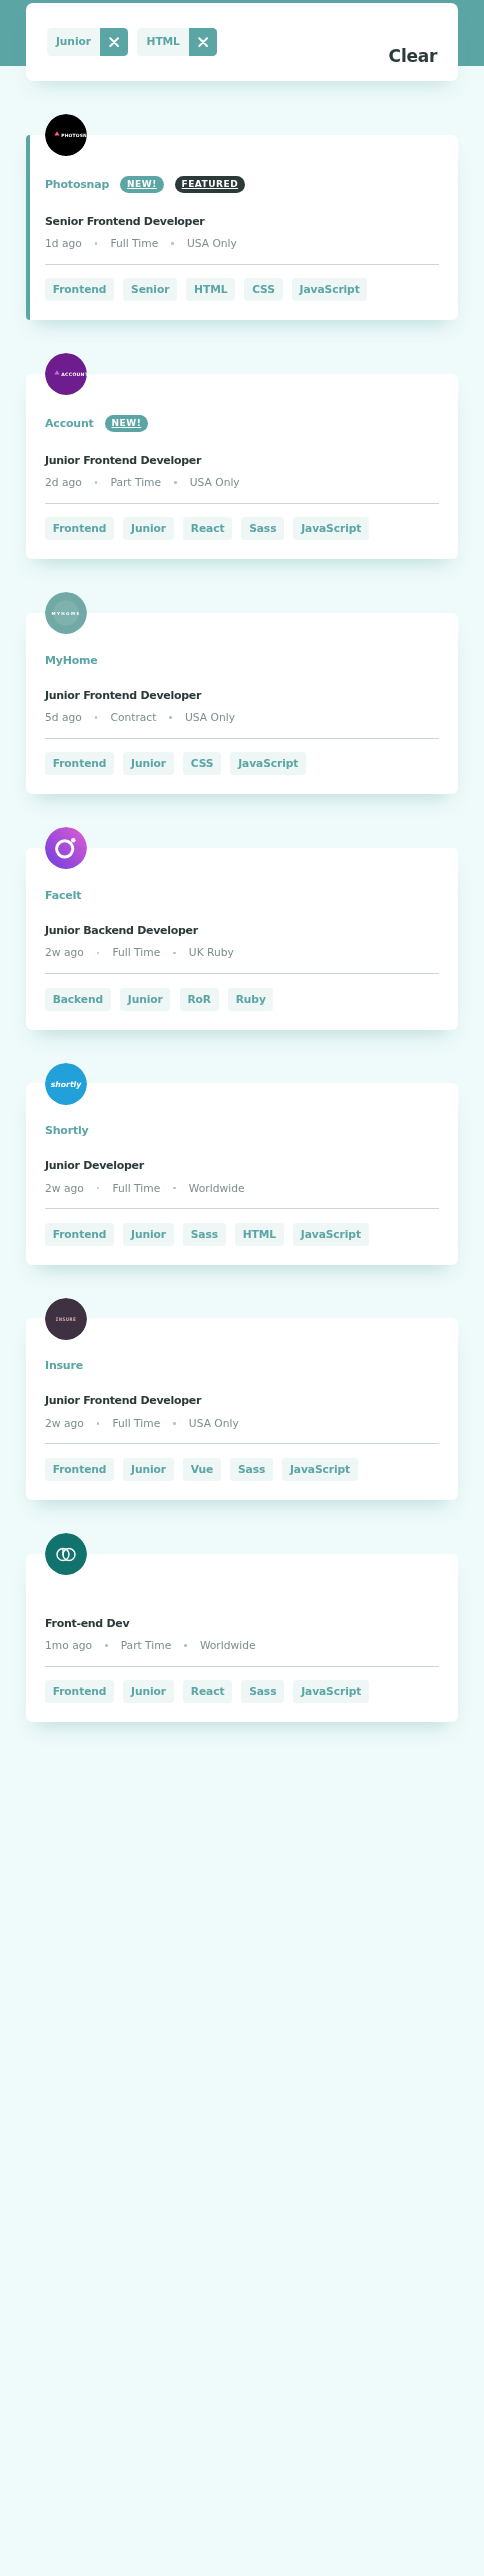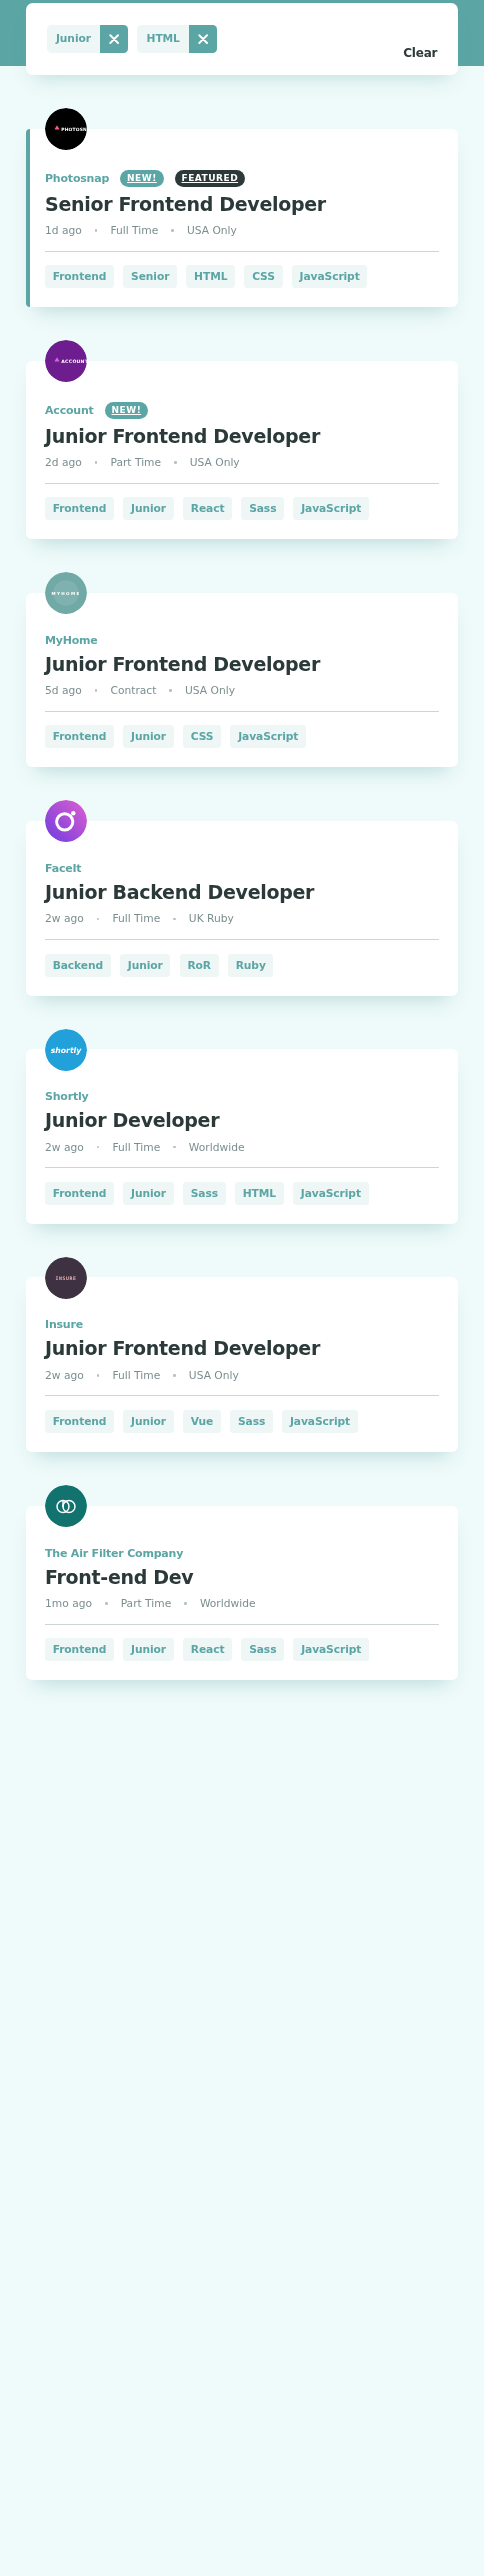--- a/index.html
+++ b/index.html
@@ -74,21 +74,21 @@
     align-items: center;
     justify-content: center;
     cursor: pointer;
   }
   .chip-remove svg { display: block; }
   .clear-btn {
     background: none;
     border: none;
     color: #2c3a3a;
     font-family: inherit;
-    font-size: 12px;
+    font-size: 17px;
     font-weight: bold;
     cursor: pointer;
     letter-spacing: -0.2px;
     padding: 3.4px 1.7px;
     margin-top: 28px;
   }
 
   
   .job-list {
     margin-top: 33px;
@@ -150,23 +150,23 @@
     letter-spacing: 0.5px;
     padding: 4.3px 6.9px 3.4px 6.9px;
     line-height: 1;
     text-transform: uppercase;
     text-decoration: underline;
   }
   .badge-new { background: #5ca5a5; }
   .badge-featured { background: #2b3939; }
 
   .position {
-    margin-top: 6px;
+    margin-top: 22px;
     color: #2b3939;
-    font-size: 19px;
+    font-size: 11px;
     font-weight: bold;
     letter-spacing: -0.3px;
   }
 
   .meta {
     margin-top: 9.4px;
     display: flex;
     align-items: center;
     gap: 13px;
     color: #7b8e8e;
@@ -409,23 +409,20 @@
       </div>
       <div class="job-card">
         <div class="logo">
           <svg viewBox="0 0 49 49">
             <circle cx="24.5" cy="24.5" r="24.5" fill="#11726e"></circle>
             <circle cx="21" cy="25" r="7" fill="none" stroke="#ffffff" stroke-width="1.7"></circle>
             <circle cx="28" cy="25" r="7" fill="none" stroke="#ffffff" stroke-width="1.7"></circle>
             <path d="M21 18 L21 25" stroke="#ffffff" stroke-width="1.7" stroke-linecap="round"></path>
           </svg>
         </div>
-        <div class="card-top">
-          <span class="company">The Air Filter Company</span>
-        </div>
         <div class="position">Front-end Dev</div>
         <div class="meta">
           <span>1mo ago</span>
           <span class="meta-dot"></span>
           <span>Part Time</span>
           <span class="meta-dot"></span>
           <span>Worldwide</span>
         </div>
         <div class="divider"></div>
         <div class="tags">

